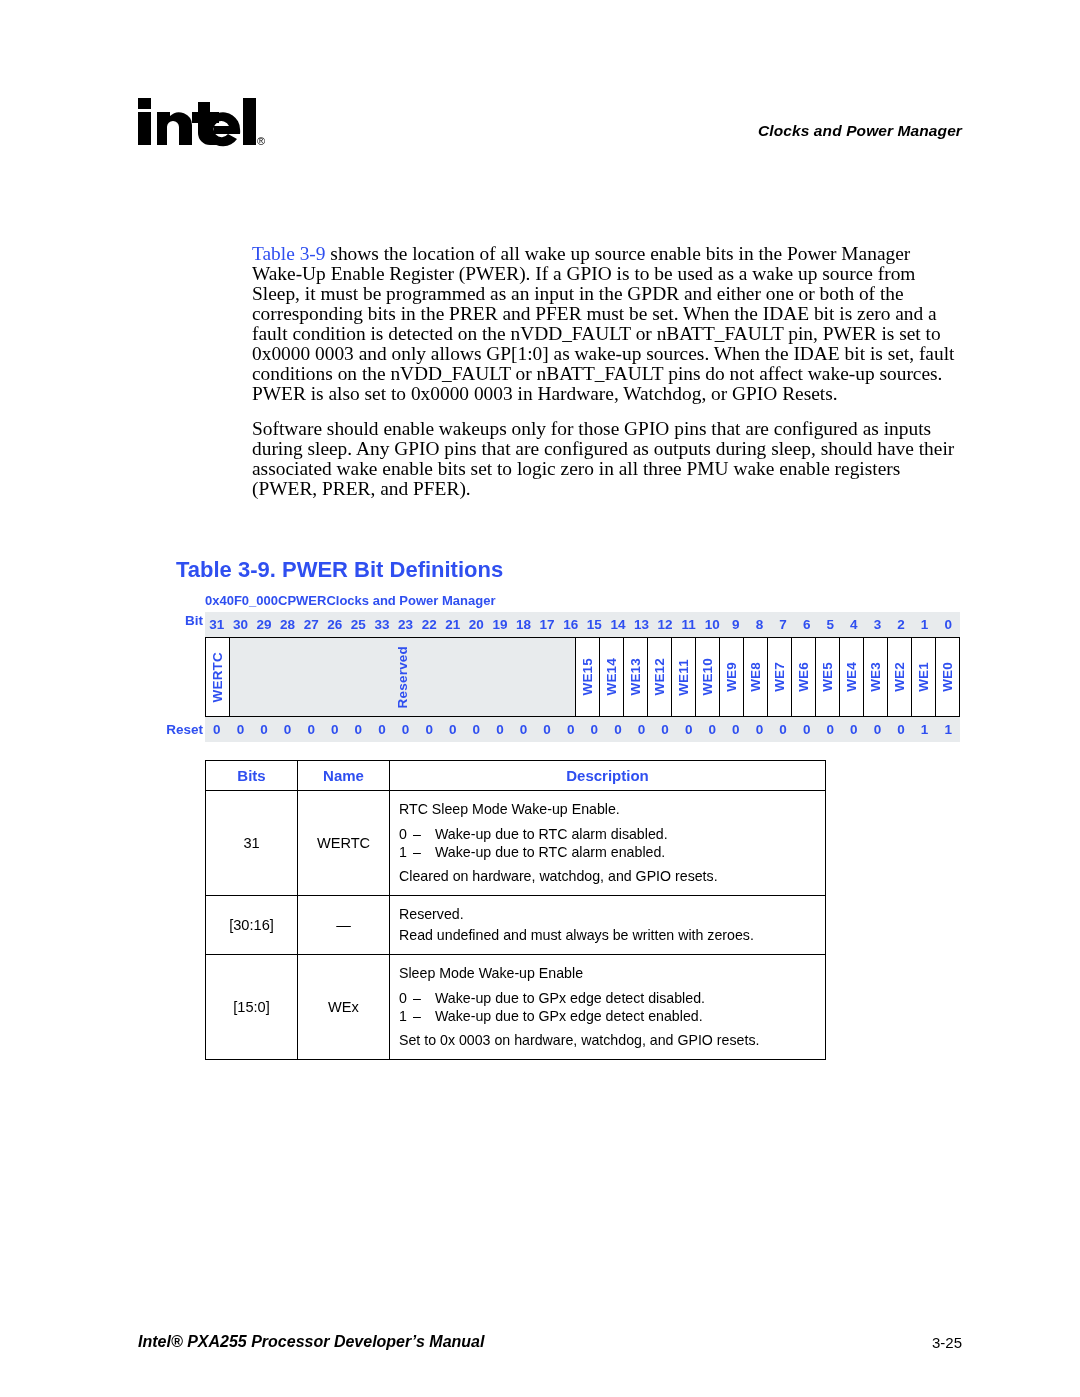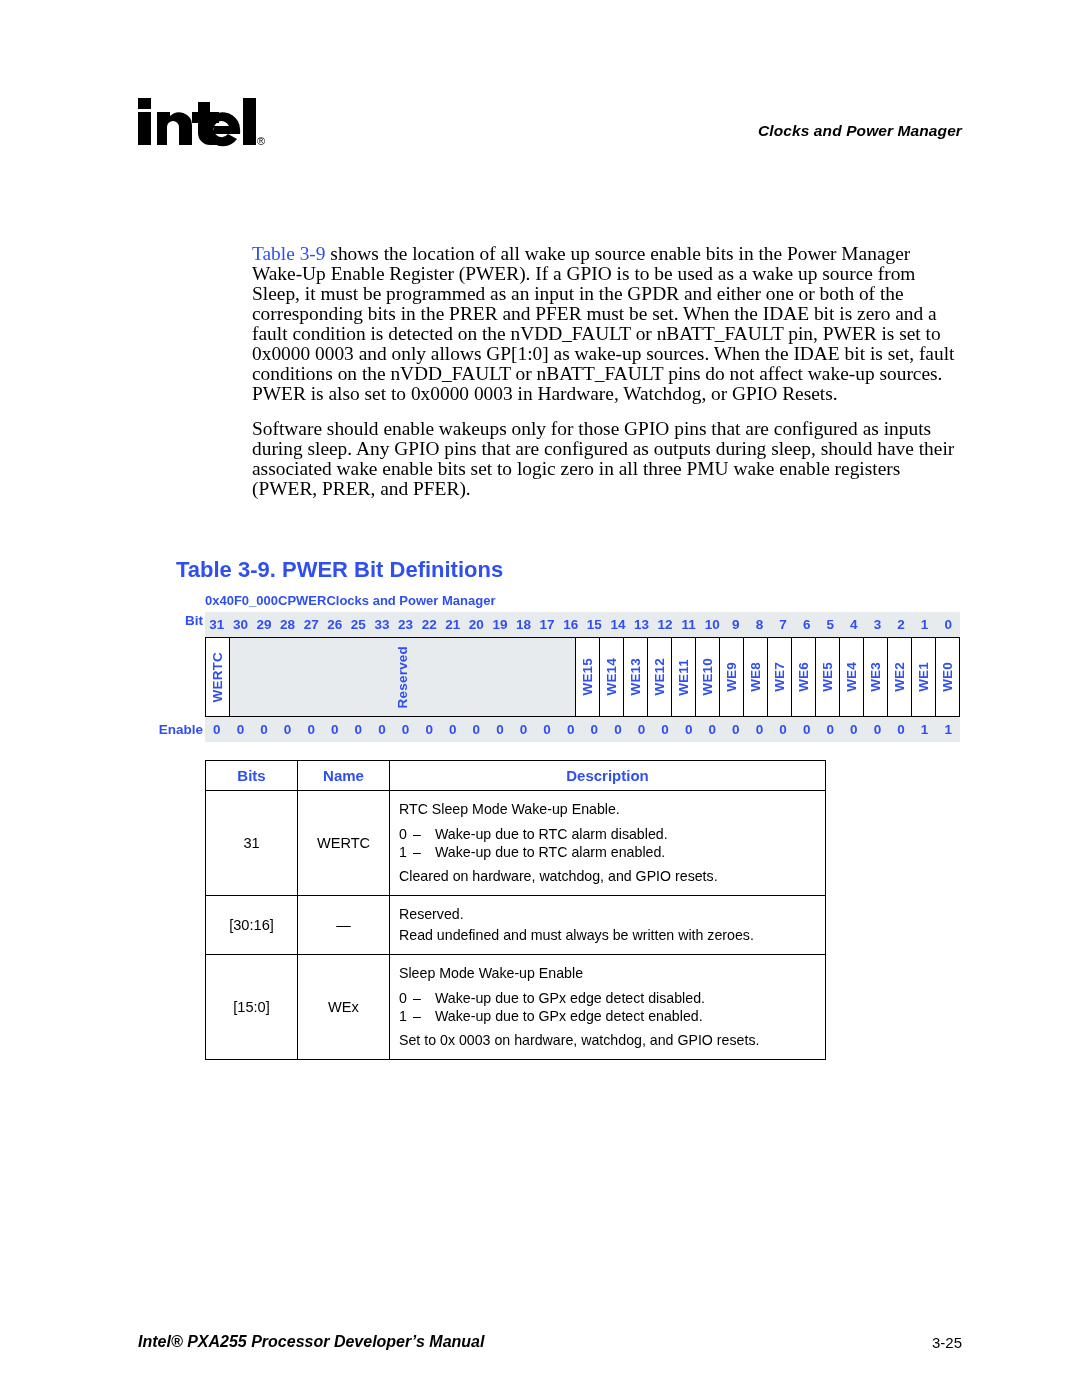--- a/index.html
+++ b/index.html
@@ -405,21 +405,21 @@
           <span>0</span>
           <span>0</span>
           <span>0</span>
           <span>0</span>
           <span>1</span>
           <span>1</span>
         </div>
     </div>
 
     <div class="rd-rowlabel" id="bitlabel" style="top: 24px;">Bit</div>
-    <div class="rd-rowlabel" id="resetlabel" style="top: 133px;">Enable</div>
+    <div class="rd-rowlabel" id="resetlabel" style="top: 133px;">Reset</div>
   </div>
 
   <table class="deftable">
     <thead>
       <tr>
         <th class="col-bits">Bits</th>
         <th class="col-name">Name</th>
         <th>Description</th>
       </tr>
     </thead>

